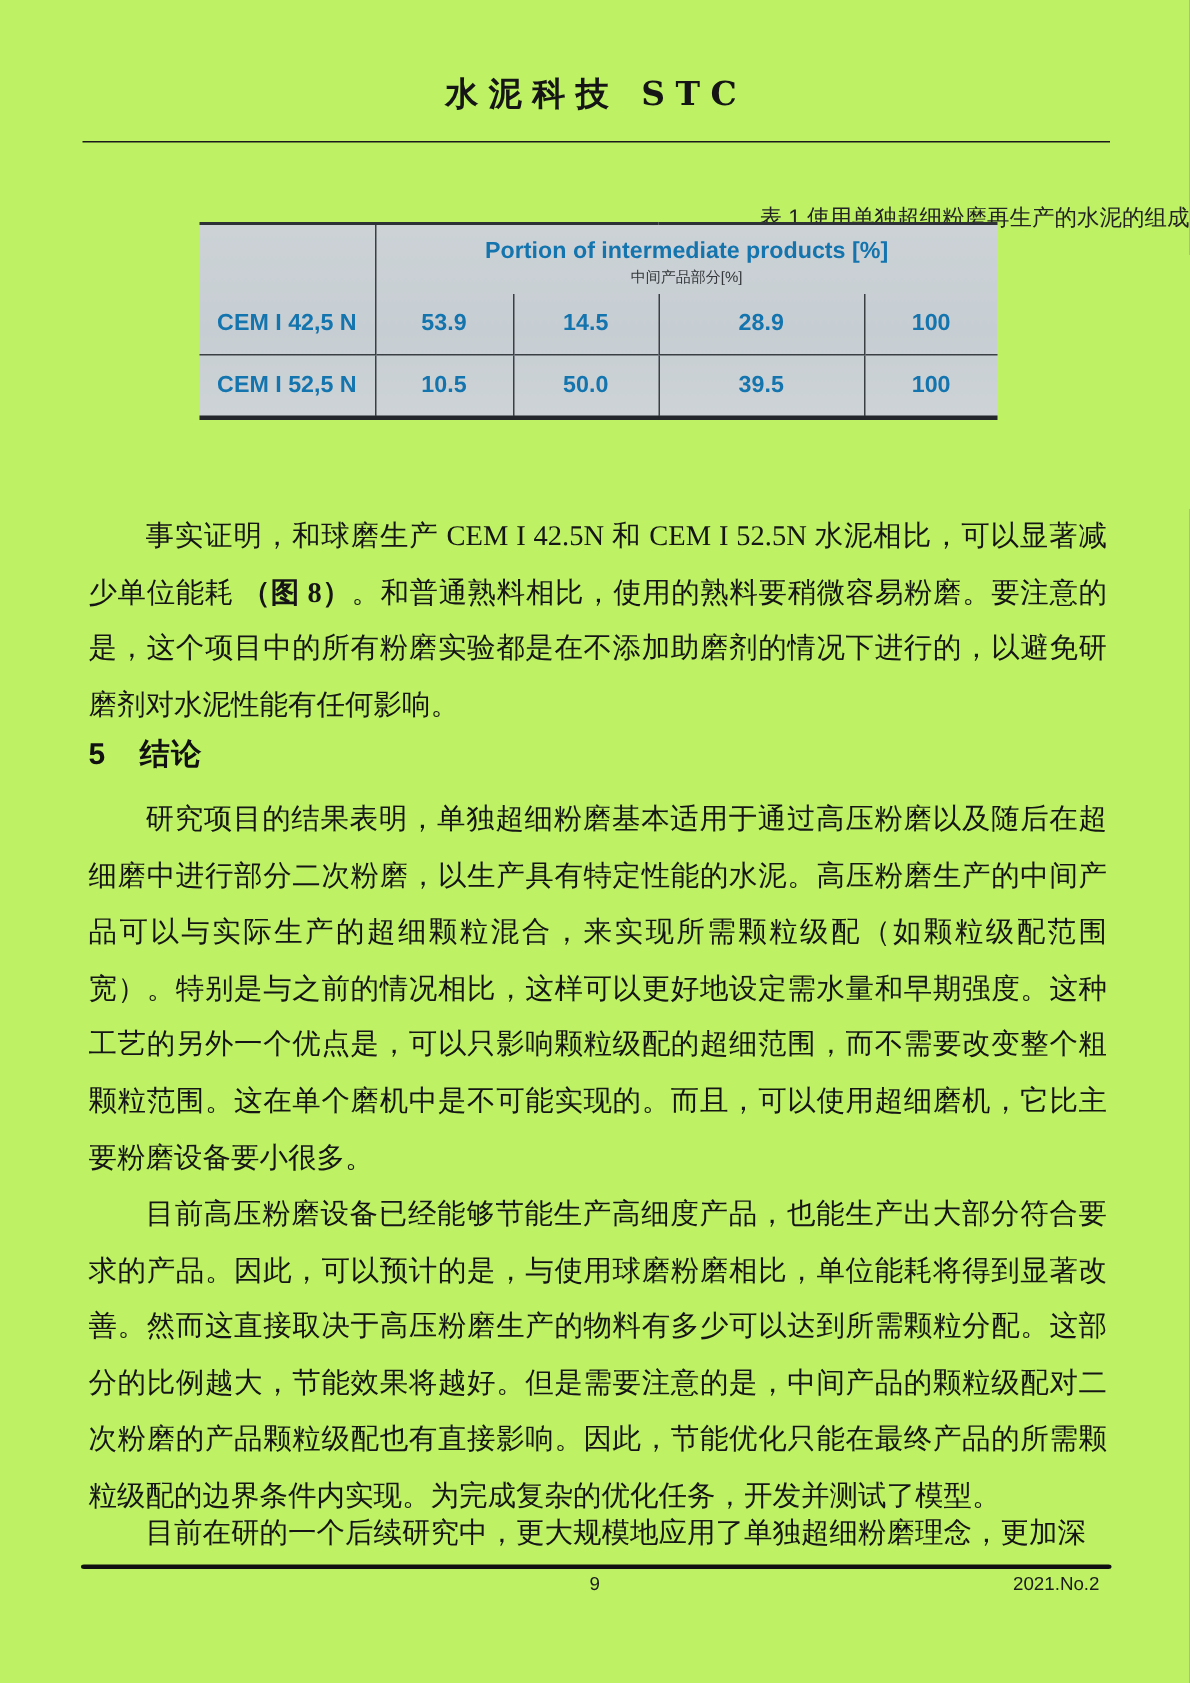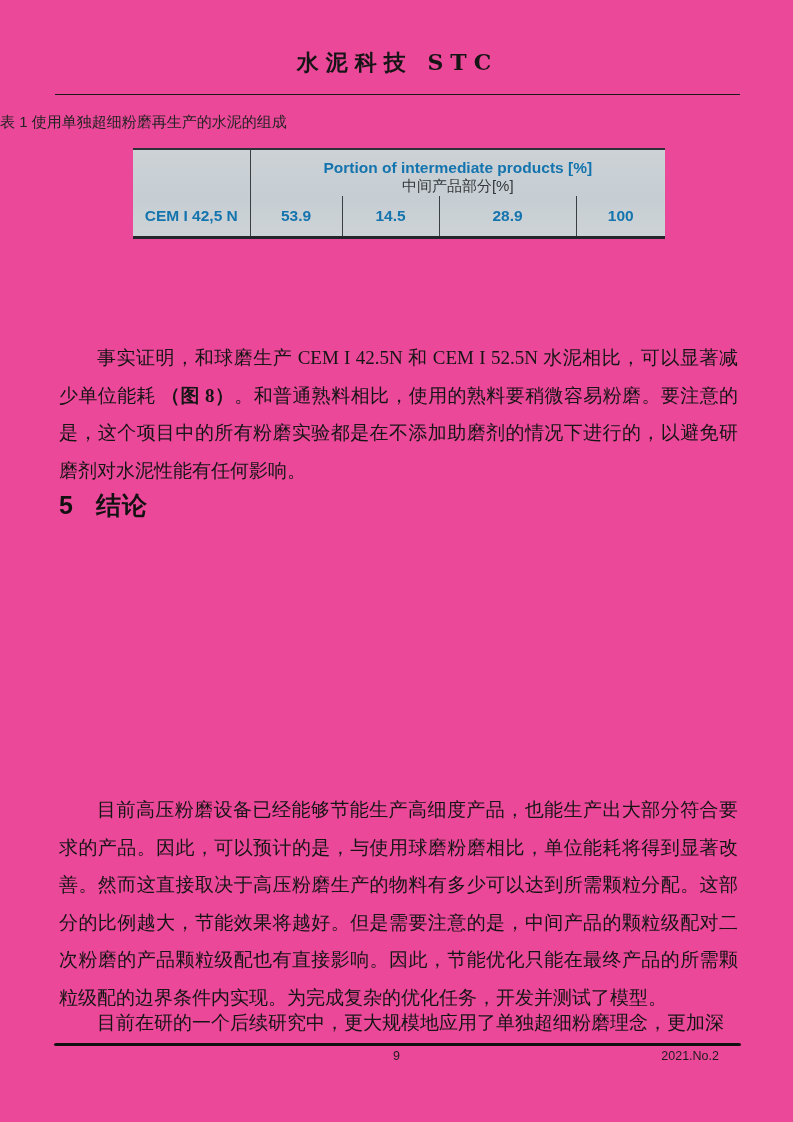--- a/index.html
+++ b/index.html
@@ -1,96 +1,96 @@
 <!DOCTYPE html>
 <html><head>
 <meta charset="utf-8">
 <style>
   html,body{margin:0;padding:0;background:#9a9a9a;}
   .page{
     position:relative;
     width:793px;height:1122px;
     margin:0 auto;
-    background:#ec4899;
+    background:#bef264;
     font-family:"Liberation Serif","DejaVu Serif",serif;
     color:#1c1c1c;
     overflow:hidden;
   }
   
   .journal-header{
     position:absolute;top:48px;left:55px;right:53px;
     text-align:center;
   }
   .journal-title{
     font-family:"DejaVu Serif","Liberation Serif",serif;
     font-size:22px;font-weight:600;letter-spacing:7px;
     color:#151515;
   }
   .header-rule{
     position:absolute;top:94px;left:55px;right:53px;
     height:0;border-top:1.6px solid #1a1a1a;
   }
   
   .table-caption{
-    position:absolute;top:113px;left:0;right:0;
-    text-align:left;
+    position:absolute;top:136px;left:0;right:0;
+    text-align:right;
     font-family:"Liberation Sans","DejaVu Sans",sans-serif;
     font-size:15px;color:#232323;
   }
   .scan-table-wrap{
     position:absolute;top:148px;left:133px;width:491px;
   }
   table.scan-table{
     width:532px;border-collapse:collapse;table-layout:fixed;
     background:linear-gradient(180deg,#ccd2d6 0%,#c7ced3 55%,#cdd3d6 100%);
     font-family:"Liberation Sans","DejaVu Sans",sans-serif;
     border-top:2px solid #2e3236;
     border-bottom:3px solid #23272b;
   }
   table.scan-table td{
     padding:2px 4px;vertical-align:middle;text-align:center;
   }
   .col-sep{border-left:1.6px solid #3a3f44;}
   .blue{color:#1474ae;font-weight:bold;}
-  .zh-sub{color:#34383c;font-weight:normal;font-size:15px;display:block;line-height:17px;}
+  .zh-sub{color:#34383c;font-weight:normal;font-size:10px;display:block;line-height:17px;}
   .group-head-en{font-size:15.5px;line-height:18px;display:block;}
   .col-head-en{font-size:15.5px;line-height:18px;display:block;}
   tr.group-row td{padding-top:9px;padding-bottom:2px;}
   tr.colhead-row td{padding-bottom:4px;border-bottom:2.5px solid #2b2f33;}
   td.stub{ text-align:left;padding-left:8px;font-size:15.5px;}
   tr.data-row td{height:36px;font-size:15.5px;}
   tr.data-row + tr.data-row td{border-top:1.6px solid #3a3f44;}
   
   .body-text{
     position:absolute;left:59px;width:679px;
     font-size:19px;line-height:37.6px;
     text-align:justify;text-justify:inter-ideograph;
     color:#151515;
   }
   .body-text p{margin:0;text-indent:2em;}
   .section-heading{
     position:absolute;left:59px;top:489px;
     font-family:"Liberation Sans","DejaVu Sans",sans-serif;
-    font-size:25px;font-weight:bold;color:#111;
+    font-size:20px;font-weight:bold;color:#111;
     letter-spacing:1px;
   }
   .section-heading .sec-num{margin-right:22px;}
   .bold-ref{font-weight:bold;}
   
   .footer-rule{
     position:absolute;left:54px;right:52px;top:1043px;
     height:3px;background:#101010;border-radius:2px/1.5px;
   }
   .footer-page{
     position:absolute;left:0;right:0;top:1049px;text-align:center;
     font-family:"Liberation Sans","DejaVu Sans",sans-serif;
     font-size:12.5px;color:#1c1c1c;
   }
   .footer-issue{
-    position:absolute;right:74px;top:1049px;
+    position:absolute;right:60px;top:1049px;
     font-family:"Liberation Sans","DejaVu Sans",sans-serif;
     font-size:12.5px;color:#1c1c1c;
   }
 </style>
 </head>
 <body>
 
 <div class="page">
 
   <div class="journal-header">
@@ -117,32 +117,42 @@
           <span class="zh-sub">中间产品部分[%]</span>
         </td>
       </tr>
       <tr class="data-row">
         <td class="stub blue">CEM I 42,5 N</td>
         <td class="col-sep blue">53.9</td>
         <td class="col-sep blue">14.5</td>
         <td class="col-sep blue">28.9</td>
         <td class="col-sep blue">100</td>
       </tr>
+      <tr class="data-row">
+        <td class="stub blue">CEM I 52,5 N</td>
+        <td class="col-sep blue">10.5</td>
+        <td class="col-sep blue">50.0</td>
+        <td class="col-sep blue">39.5</td>
+        <td class="col-sep blue">100</td>
+      </tr>
     </tbody>
       </table>
   </div>
 
   <div class="body-text" style="top:339px;">
     <p><span>事实证明，和球磨生产 CEM I 42.5N 和 CEM I 52.5N 水泥相比，可以显著减少单位能耗 </span><span class="bold-ref">（图 8）</span><span>。和普通熟料相比，使用的熟料要稍微容易粉磨。要注意的是，这个项目中的所有粉磨实验都是在不添加助磨剂的情况下进行的，以避免研磨剂对水泥性能有任何影响。</span></p>
   </div>
 
   <div class="section-heading">
     <span class="sec-num">5</span><span>结论</span>
   </div>
 
+  <div class="body-text" style="top:528px;">
+    <p>研究项目的结果表明，单独超细粉磨基本适用于通过高压粉磨以及随后在超细磨中进行部分二次粉磨，以生产具有特定性能的水泥。高压粉磨生产的中间产品可以与实际生产的超细颗粒混合，来实现所需颗粒级配（如颗粒级配范围宽）。特别是与之前的情况相比，这样可以更好地设定需水量和早期强度。这种工艺的另外一个优点是，可以只影响颗粒级配的超细范围，而不需要改变整个粗颗粒范围。这在单个磨机中是不可能实现的。而且，可以使用超细磨机，它比主要粉磨设备要小很多。</p>
+  </div>
   <div class="body-text" style="top:791px;">
     <p>目前高压粉磨设备已经能够节能生产高细度产品，也能生产出大部分符合要求的产品。因此，可以预计的是，与使用球磨粉磨相比，单位能耗将得到显著改善。然而这直接取决于高压粉磨生产的物料有多少可以达到所需颗粒分配。这部分的比例越大，节能效果将越好。但是需要注意的是，中间产品的颗粒级配对二次粉磨的产品颗粒级配也有直接影响。因此，节能优化只能在最终产品的所需颗粒级配的边界条件内实现。为完成复杂的优化任务，开发并测试了模型。</p>
   </div>
   <div class="body-text" style="top:1004px;">
     <p>目前在研的一个后续研究中，更大规模地应用了单独超细粉磨理念，更加深</p>
   </div>
 
   <div class="footer-rule"></div>
   <div class="footer-page">9</div>
   <div class="footer-issue">2021.No.2</div>

